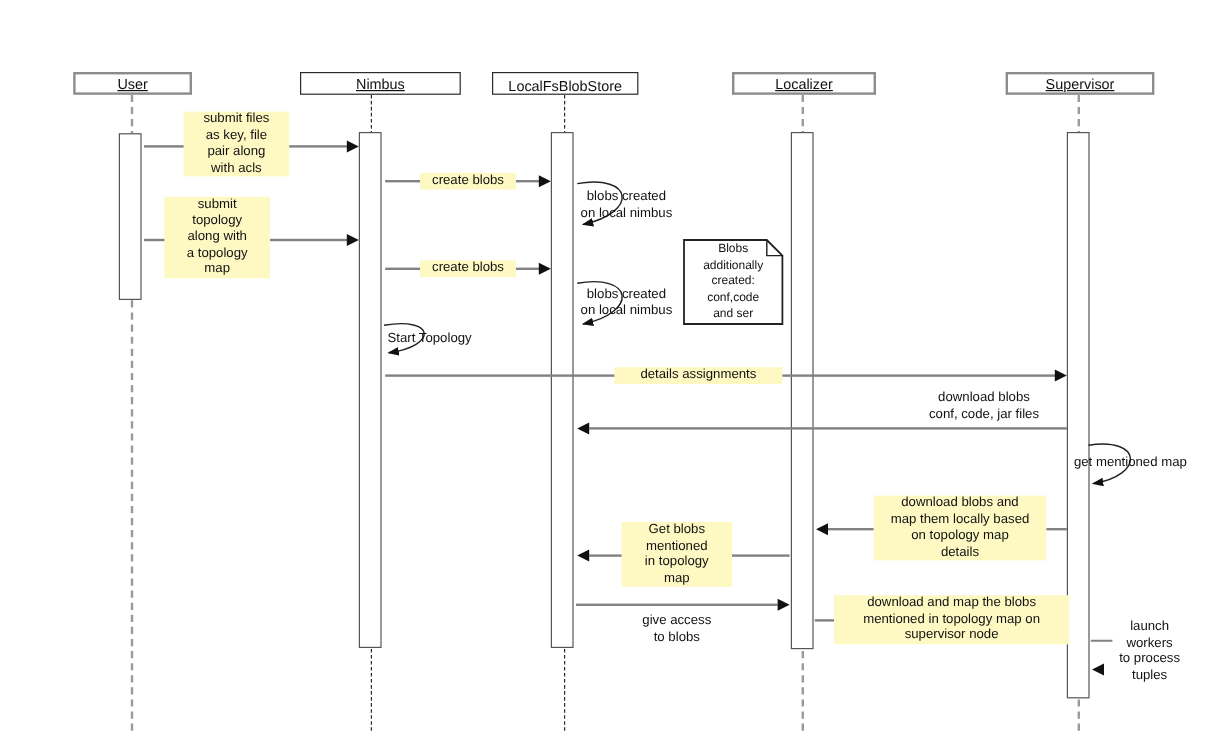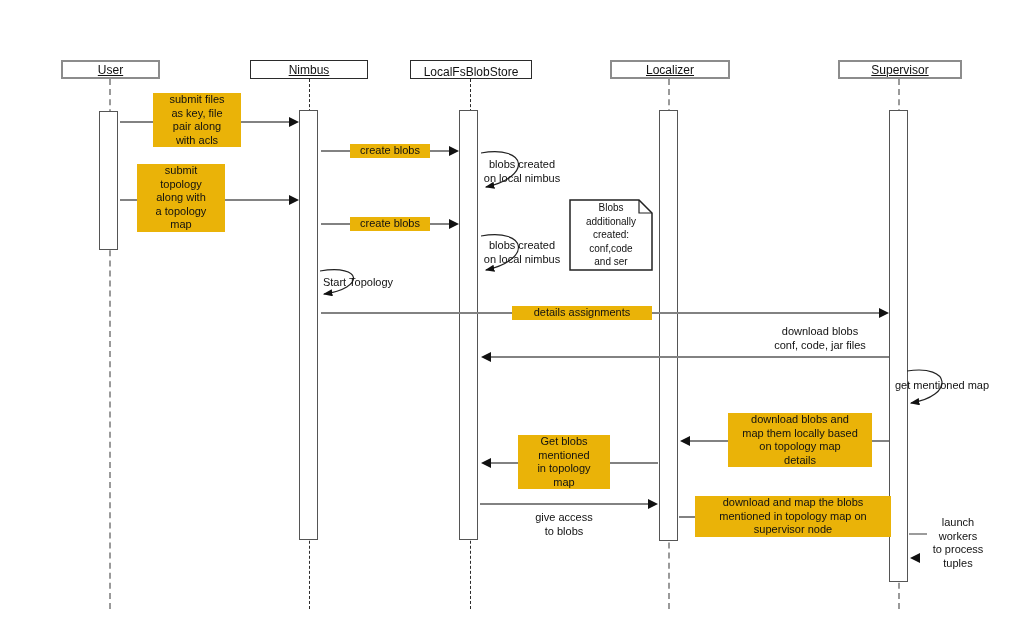--- a/index.html
+++ b/index.html
@@ -25,21 +25,21 @@
   .act{position:absolute;width:19px;background:#fff;box-sizing:border-box;border:1.5px solid #555;z-index:2;}
   
   .mline{position:absolute;height:0;border-top:2px solid #828282;z-index:3;}
   .head-r{position:absolute;width:0;height:0;border-top:5px solid transparent;border-bottom:5px solid transparent;border-left:10px solid #111;z-index:4;}
   .head-l{position:absolute;width:0;height:0;border-top:5px solid transparent;border-bottom:5px solid transparent;border-right:10px solid #111;z-index:4;}
   
   .mlabel{
     position:absolute;font-size:11px;line-height:13.5px;text-align:center;
     white-space:pre-line;z-index:5;
   }
-  .mlabel.onln{background:#eab308;}
+  .mlabel.onln{background:#fef9c3;}
   
   .selfmsg{position:absolute;z-index:4;}
   
   .note-shape{position:absolute;z-index:6;}
   .note-text{
     position:absolute;font-size:10px;line-height:13.5px;text-align:center;
     white-space:pre-line;z-index:7;
   }
 </style>
 </head>
@@ -49,21 +49,21 @@
 
   <div class="lifeline gray" style="left:109px;"></div>
   <div class="lifeline black" style="left:309px;"></div>
   <div class="lifeline black" style="left:470px;"></div>
   <div class="lifeline gray" style="left:668px;"></div>
   <div class="lifeline gray" style="left:898px;"></div>
 
   <div class="actor gray" style="left:61px;width:99px;">
       <span class="nm">User</span>
     </div>
-  <div class="actor black" style="left:250px;width:118px;">
+  <div class="actor black" style="left:250px;width:134px;">
       <span class="nm">Nimbus</span>
     </div>
   <div class="actor black nounder" style="left:410px;width:122px;align-items:flex-end;">
       <span class="nm">LocalFsBlobStore</span>
     </div>
   <div class="actor gray" style="left:610px;width:120px;">
       <span class="nm">Localizer</span>
     </div>
   <div class="actor gray" style="left:838px;width:124px;">
       <span class="nm">Supervisor</span>

